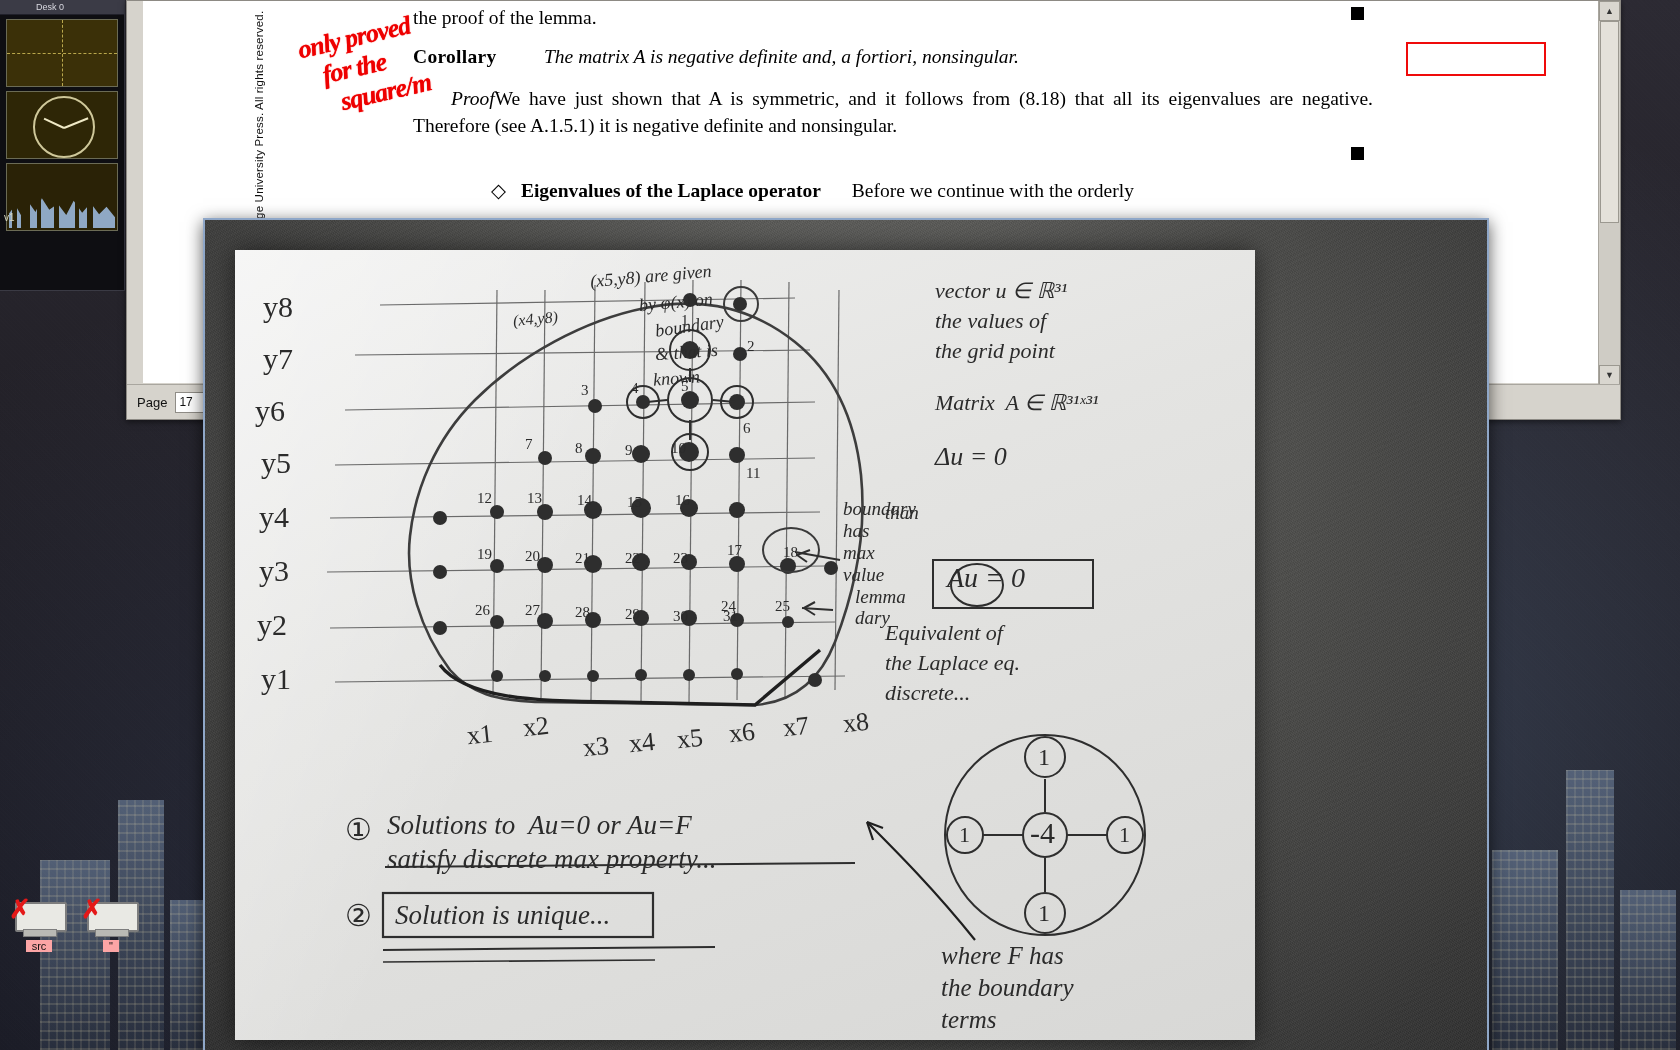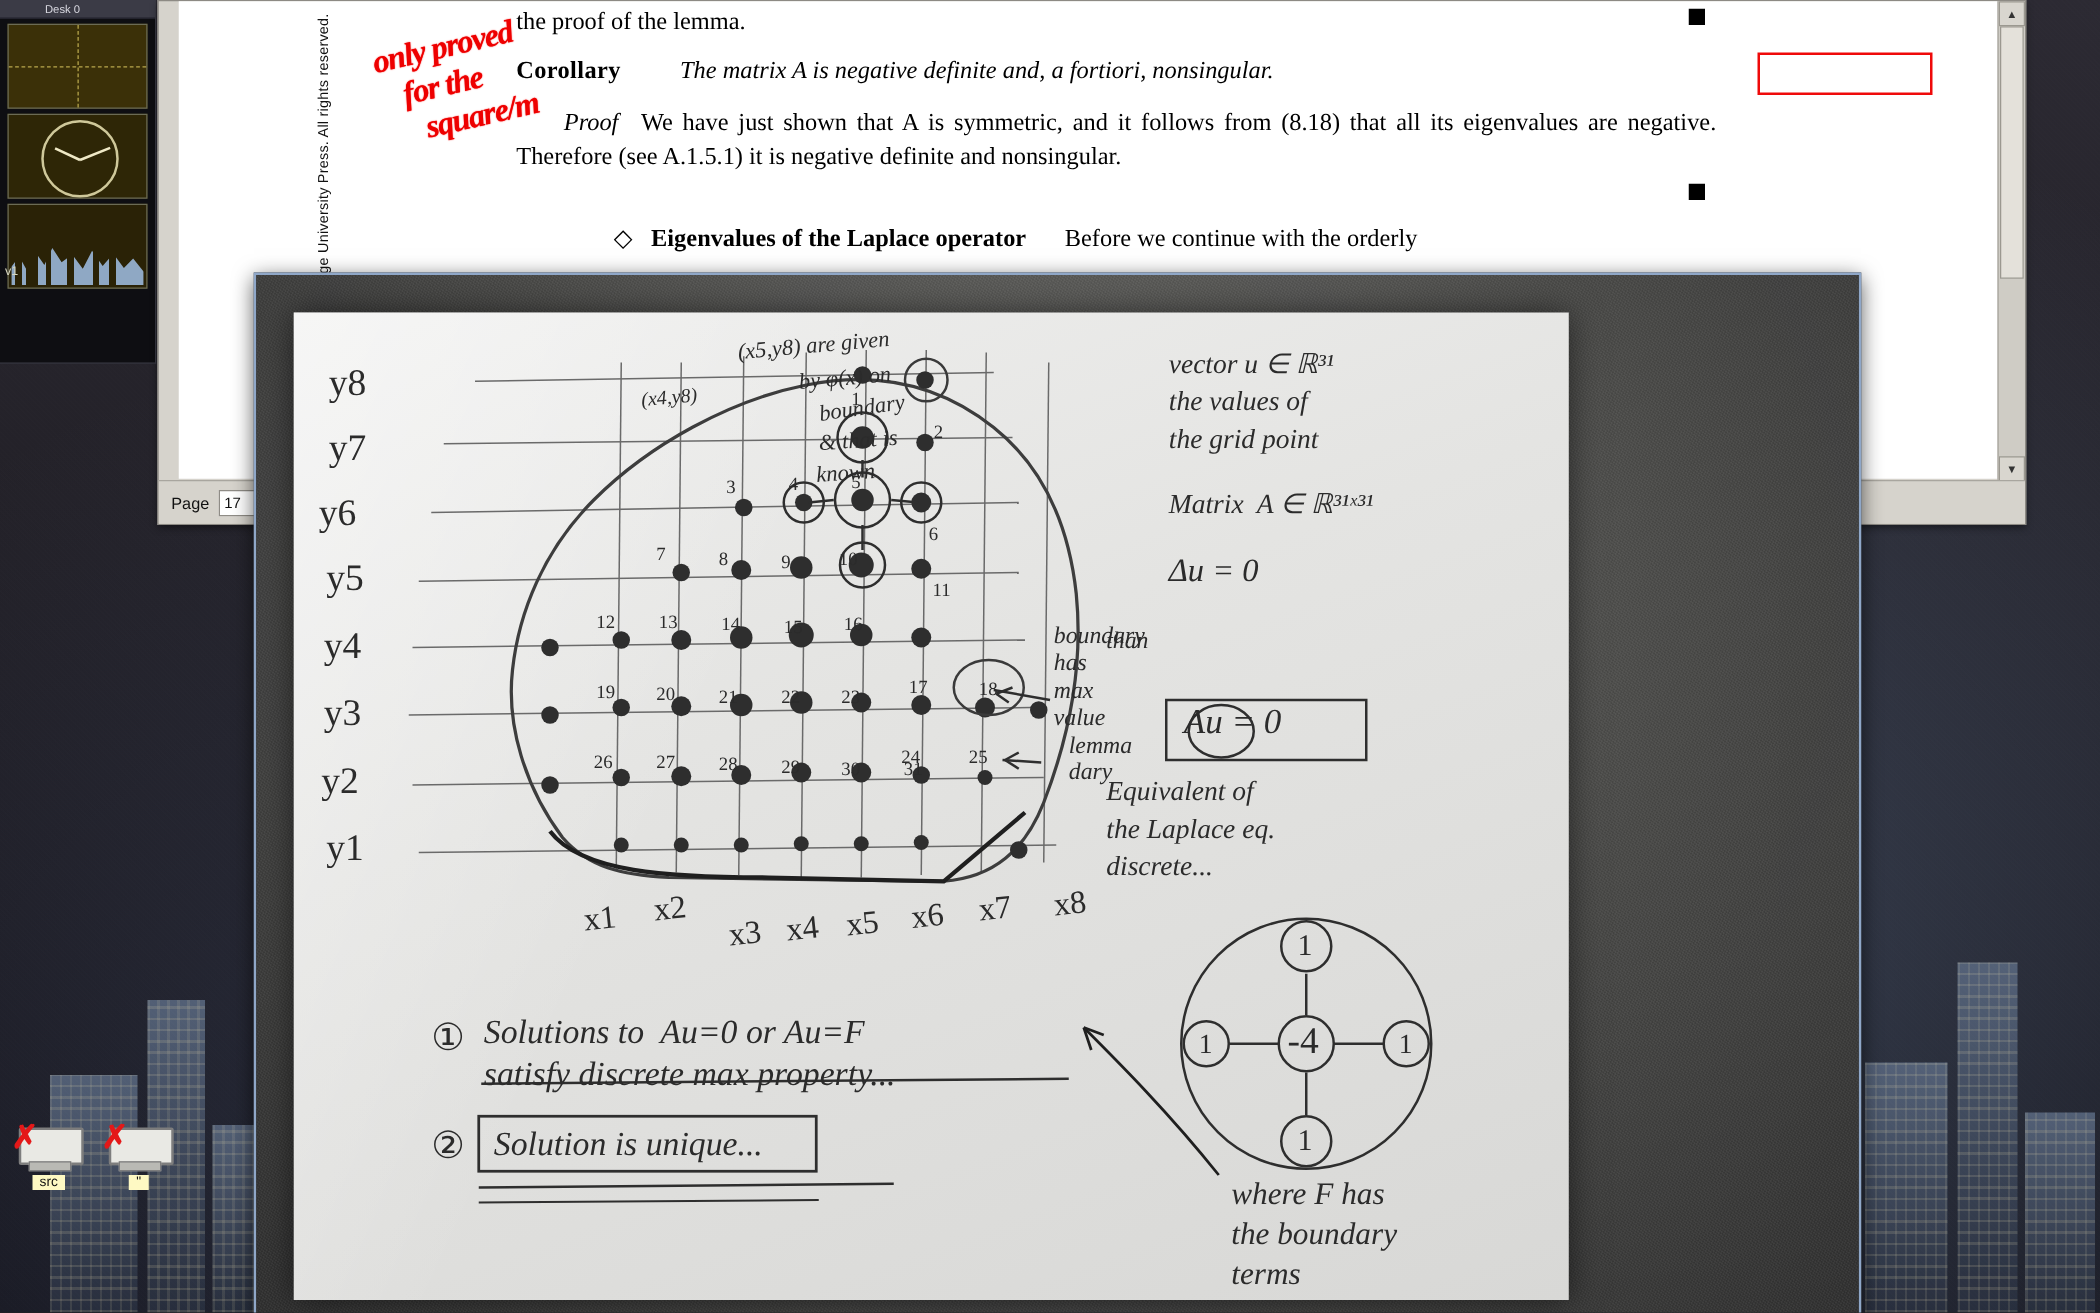--- a/index.html
+++ b/index.html
@@ -129,21 +129,21 @@
   svg.sketch{position:absolute;left:0;top:0;width:1020px;height:790px;}
   .node{fill:#2e2e2e;}
   .ring{fill:none;stroke:#3a3a3a;stroke-width:2;}
 
   
   .deskicon{position:absolute;width:66px;text-align:center;color:#e8e8e8;font-size:11px;}
   .monitor{width:56px;height:38px;margin:0 auto;position:relative;}
   .mscreen{position:absolute;left:4px;top:2px;width:48px;height:26px;background:#e9e9e4;border:2px solid #7d7d7d;border-radius:2px;}
   .mbase{position:absolute;left:12px;top:29px;width:32px;height:6px;background:#b9b9b4;border:1px solid #7d7d7d;}
   .redx{position:absolute;left:-2px;top:-4px;color:#e41818;font-size:26px;font-weight:bold;line-height:26px;}
-  .iconlabel{background:#fef9c3;color:#111;display:inline-block;padding:0 6px;margin-top:2px;}
+  .iconlabel{background:#fca5a5;color:#111;display:inline-block;padding:0 6px;margin-top:2px;}
 </style>
 </head>
 <body>
 
 <div id="desktop">
   <div class="city">
     <div class="bld" style="left:40px;width:70px;height:190px;"></div>
     <div class="bld" style="left:118px;width:46px;height:250px;"></div>
     <div class="bld" style="left:170px;width:60px;height:150px;"></div>
     <div class="bld" style="left:236px;width:38px;height:210px;"></div>
@@ -183,21 +183,21 @@
     <div class="doctext">
       <div class="ln lemma">the proof of the lemma.</div>
 
       <div class="corol">
         <b>Corollary</b>
         <i style="margin-left:42px;">The matrix A is negative definite and, a fortiori, </i><i class="nonsing">nonsingular.</i>
       </div>
       <div class="redbox"></div>
 
       <div class="proofblk">
-        <p><i style="margin-left:38px;">Proof</i><span style="margin-left:18px;">We have just shown that A is symmetric, and it follows from (8.18) that all its eigenvalues are negative.  Therefore (see A.1.5.1) it is negative definite and nonsingular.</span></p>
+        <p><i style="margin-left:38px;">Proof</i><span style="">We have just shown that A is symmetric, and it follows from (8.18) that all its eigenvalues are negative.  Therefore (see A.1.5.1) it is negative definite and nonsingular.</span></p>
       </div>
 
       <div class="eigline">
         <span style="margin-left:78px;">◇</span>
         <b style="margin-left:10px;">Eigenvalues of the Laplace operator</b>
         <span style="margin-left:26px;">Before we continue with the orderly</span>
       </div>
 
       <div class="tomb" style="left:938px;top:6px;"></div>
       <div class="tomb" style="left:938px;top:146px;"></div>
@@ -436,21 +436,21 @@
       <div class="hw" style="left:724px;top:572px;font-size:22px;">1</div>
       <div class="hw" style="left:884px;top:572px;font-size:22px;">1</div>
       <div class="hw" style="left:795px;top:566px;font-size:30px;">-4</div>
 
       <div class="hw" style="left:110px;top:562px;font-size:30px;">①</div>
       <div class="hw i" style="left:152px;top:558px;font-size:27px;line-height:34px;">Solutions to  Au=0 or Au=F
 satisfy discrete max property...</div>
       <div class="hw" style="left:110px;top:648px;font-size:30px;">②</div>
       <div class="hw i" style="left:160px;top:650px;font-size:27px;">Solution is unique...</div>
 
-      <div class="hw i" style="left:750px;top:690px;font-size:25px;line-height:32px;">where F has
+      <div class="hw i" style="left:706px;top:690px;font-size:25px;line-height:32px;">where F has
 the boundary
 terms</div>
     </div>
   </div>
 </div>
 
 <div class="deskicon" style="left:6px;top:900px;">
   <div class="monitor">
     <div class="mscreen"></div>
       <div class="mbase"></div>

